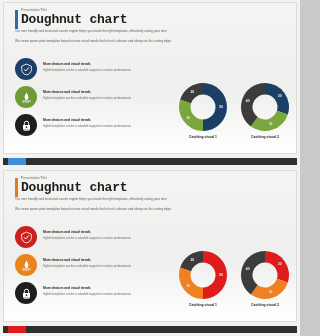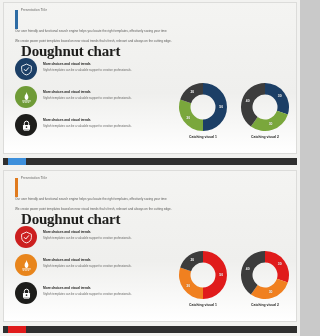--- a/index.html
+++ b/index.html
@@ -49,28 +49,27 @@
   .eyebrow {
     font-size: 2.6px;
     letter-spacing: .25px;
     color: #7a7a78;
     margin-left: 6px;
     line-height: 4px;
     font-weight: bold;
     text-transform: capitalize;
   }
   .title {
-    font-size: 15px;
+    font-size: 13px;
     line-height: 13px;
     margin-left: 6px;
     color: #1d1d1b;
     font-weight: bold;
     letter-spacing: -0.2px;
-    font-family: Liberation Serif, serif;
-    margin-top: 32px;
+    font-family: Liberation Mono, monospace;
   }
   .para {
     position: absolute;
     left: 11px;
     width: 176px;
     font-size: 3.1px;
     line-height: 4.6px;
     color: #5d5d5b;
   }
   .para1 { top: 26px; }

